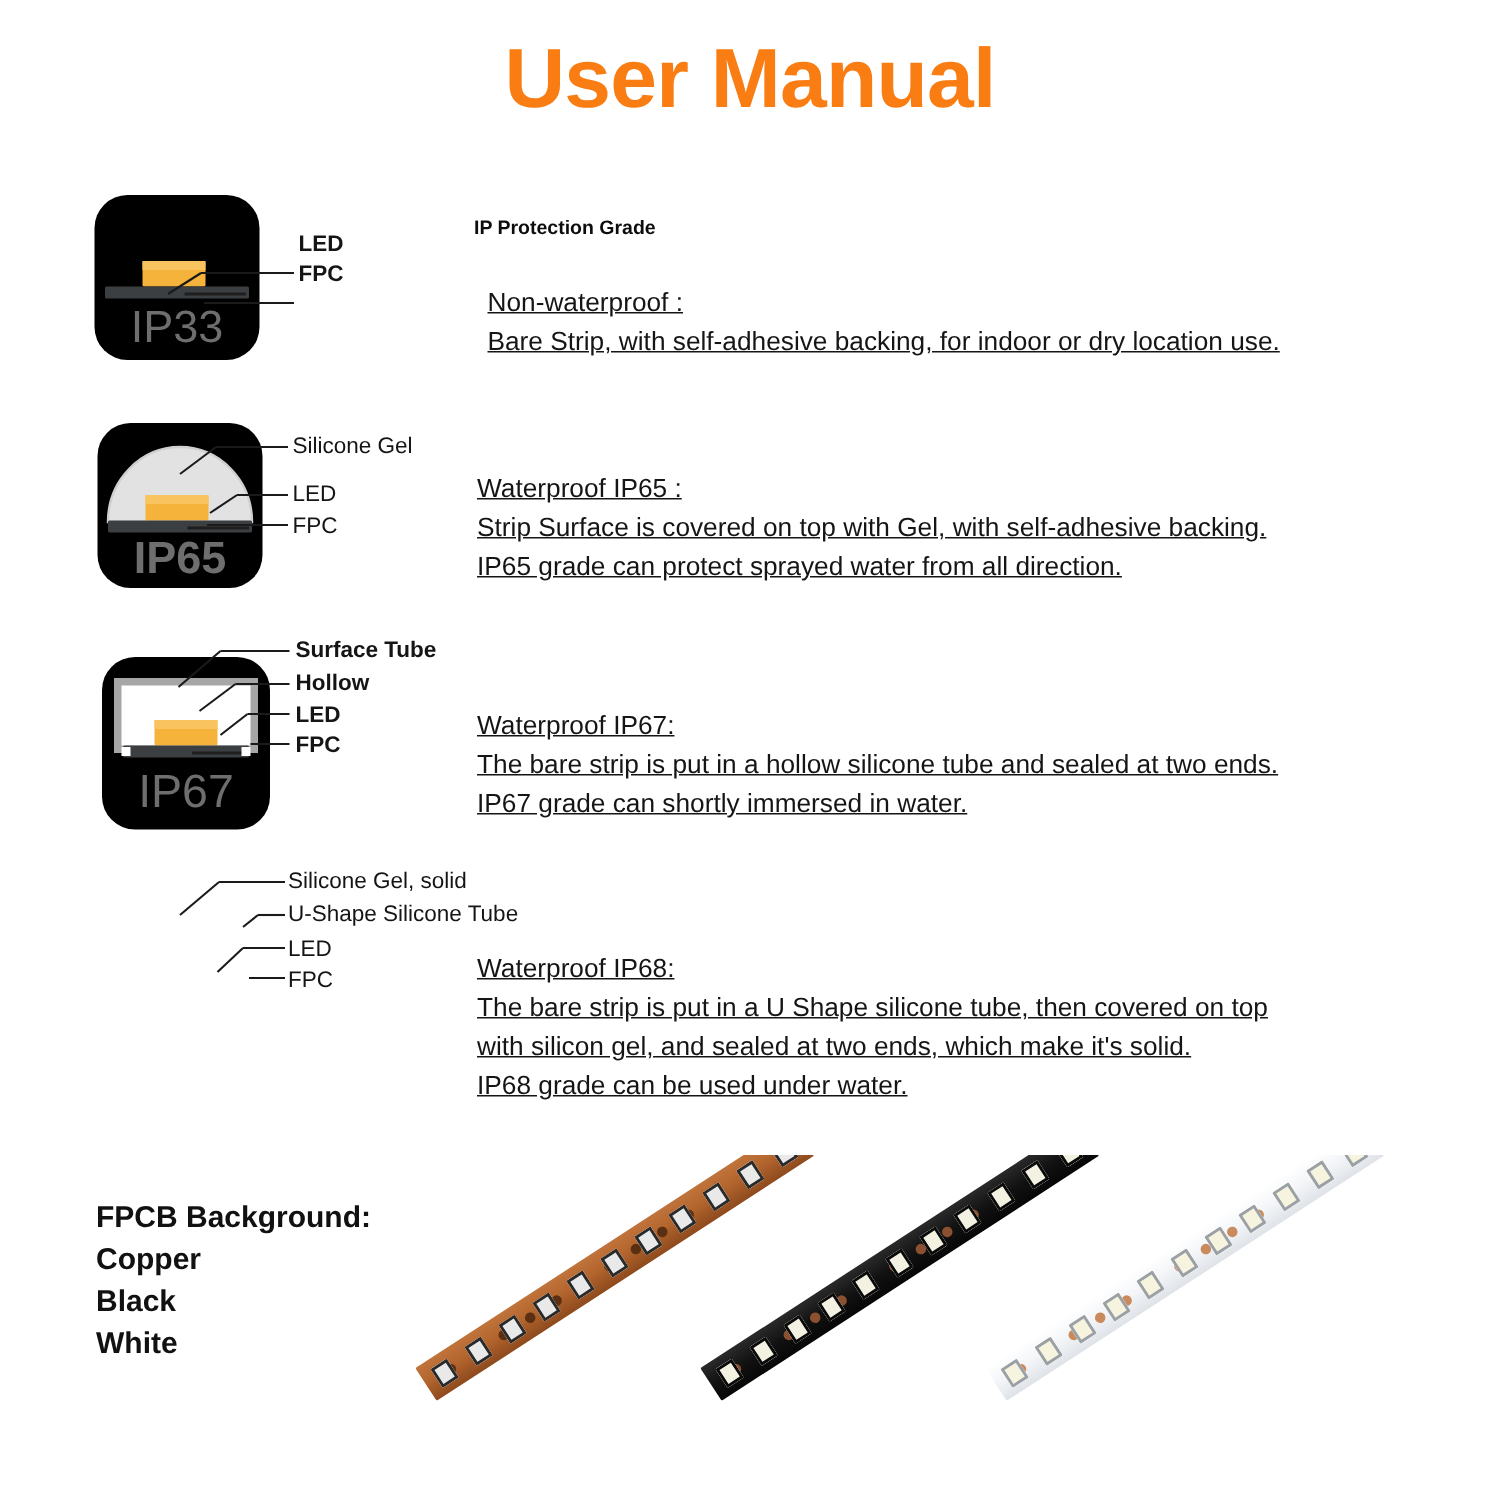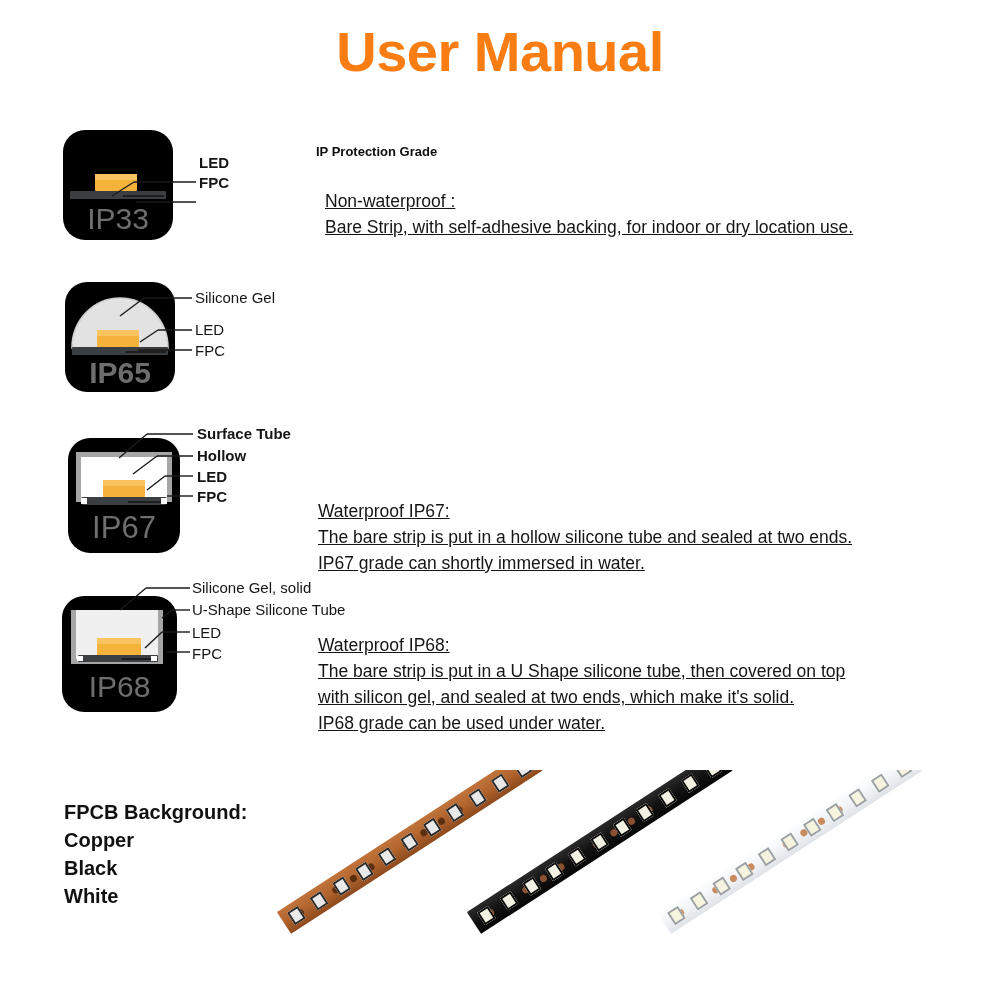--- a/index.html
+++ b/index.html
@@ -225,20 +225,23 @@
     <line x1="20" y1="28" x2="44" y2="10" stroke="#1a1a1a" stroke-width="1.4"></line>
     <line x1="44" y1="10" x2="92" y2="10" stroke="#1a1a1a" stroke-width="1.4"></line>
     <line x1="40" y1="54" x2="58" y2="42" stroke="#1a1a1a" stroke-width="1.4"></line>
     <line x1="58" y1="42" x2="92" y2="42" stroke="#1a1a1a" stroke-width="1.4"></line>
     <line x1="38" y1="62" x2="92" y2="62" stroke="#1a1a1a" stroke-width="1.4"></line>
   </svg>
   <div class="callout" style="left:195px; top:290px;">Silicone Gel</div>
   <div class="callout" style="left:195px; top:322px;">LED</div>
   <div class="callout" style="left:195px; top:343px;">FPC</div>
 
+  <div class="desc-block" style="left:318px; top:312px; width:600px;">Waterproof IP65 :
+Strip Surface is covered on top with Gel, with self-adhesive backing.
+IP65 grade can protect sprayed water from all direction.</div>
 
   <div class="ip-tile" style="left:68px; top:438px; width:112px; height:115px;">
 
     <div style="position:absolute; left:8px; top:14px; width:96px; height:50px;
                 border:5px solid #a6a6a6; background:#ffffff; box-sizing:border-box;"></div>
     <div class="led-chip" style="left:35px; top:42px; width:42px; height:17px;"></div>
     <div class="fpc-bar" style="left:14px; top:59px; width:84px; height:8px;"></div>
     <div style="position:absolute; left:13px; top:60px; width:6px; height:6px; background:#ffffff;"></div>
     <div style="position:absolute; left:93px; top:60px; width:6px; height:6px; background:#ffffff;"></div>
     <div class="ip-label" style="top:72px; font-size:31px;">IP67</div>
@@ -251,37 +254,24 @@
     <line x1="52" y1="28" x2="88" y2="28" stroke="#1a1a1a" stroke-width="1.4"></line>
     <line x1="42" y1="62" x2="60" y2="48" stroke="#1a1a1a" stroke-width="1.4"></line>
     <line x1="60" y1="48" x2="88" y2="48" stroke="#1a1a1a" stroke-width="1.4"></line>
     <line x1="62" y1="68" x2="88" y2="68" stroke="#1a1a1a" stroke-width="1.4"></line>
   </svg>
   <div class="callout bold" style="left:197px; top:426px;">Surface Tube</div>
   <div class="callout bold" style="left:197px; top:448px;">Hollow</div>
   <div class="callout bold" style="left:197px; top:469px;">LED</div>
   <div class="callout bold" style="left:197px; top:489px;">FPC</div>
 
-  <div class="desc-block" style="left:318px; top:470px; width:610px;margin-top:28px;">Waterproof IP67:
+  <div class="desc-block" style="left:318px; top:470px; width:610px;">Waterproof IP67:
 The bare strip is put in a hollow silicone tube and sealed at two ends.
 IP67 grade can shortly immersed in water.</div>
 
-  <div class="ip-tile" style="left:62px; top:596px; width:115px; height:116px;">
-
-    <div style="position:absolute; left:9px; top:14px; width:5px; height:54px; background:#a6a6a6;"></div>
-    <div style="position:absolute; left:96px; top:14px; width:5px; height:54px; background:#a6a6a6;"></div>
-    <div style="position:absolute; left:9px; top:63px; width:92px; height:5px; background:#a6a6a6;"></div>
-
-    <div style="position:absolute; left:14px; top:14px; width:82px; height:49px; background:#f0f0f0;"></div>
-    <div class="led-chip" style="left:35px; top:42px; width:44px; height:17px;"></div>
-    <div class="fpc-bar" style="left:16px; top:59px; width:80px; height:7px;"></div>
-    <div style="position:absolute; left:15px; top:60px; width:6px; height:5px; background:#ffffff;"></div>
-    <div style="position:absolute; left:89px; top:60px; width:6px; height:5px; background:#ffffff;"></div>
-    <div class="ip-label" style="top:74px; font-size:30px;">IP68</div>
-  </div>
 
   <svg class="leader-svg" style="left:100px; top:580px; width:110px; height:90px;">
     <line x1="20" y1="30" x2="46" y2="8" stroke="#1a1a1a" stroke-width="1.4"></line>
     <line x1="46" y1="8" x2="90" y2="8" stroke="#1a1a1a" stroke-width="1.4"></line>
     <line x1="62" y1="38" x2="72" y2="30" stroke="#1a1a1a" stroke-width="1.4"></line>
     <line x1="72" y1="30" x2="90" y2="30" stroke="#1a1a1a" stroke-width="1.4"></line>
     <line x1="45" y1="68" x2="62" y2="52" stroke="#1a1a1a" stroke-width="1.4"></line>
     <line x1="62" y1="52" x2="90" y2="52" stroke="#1a1a1a" stroke-width="1.4"></line>
     <line x1="66" y1="72" x2="90" y2="72" stroke="#1a1a1a" stroke-width="1.4"></line>
   </svg>

